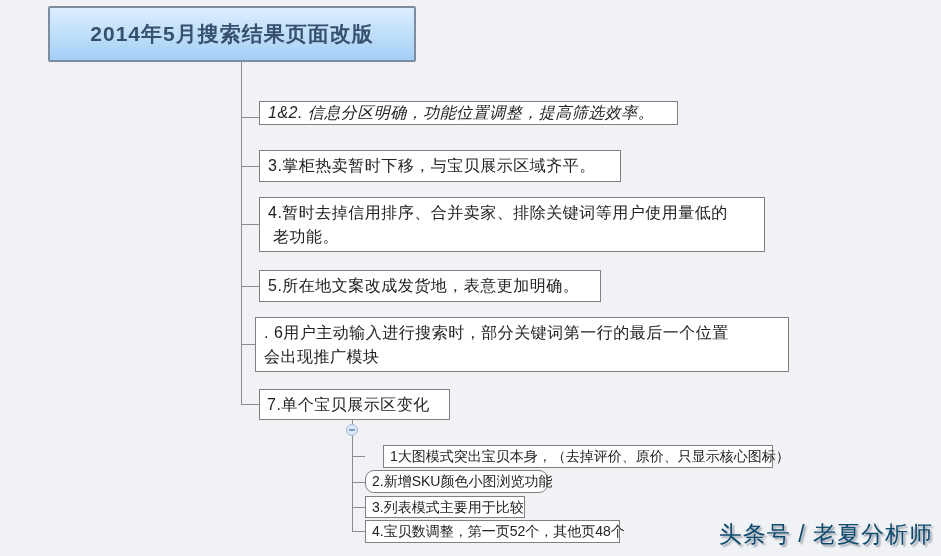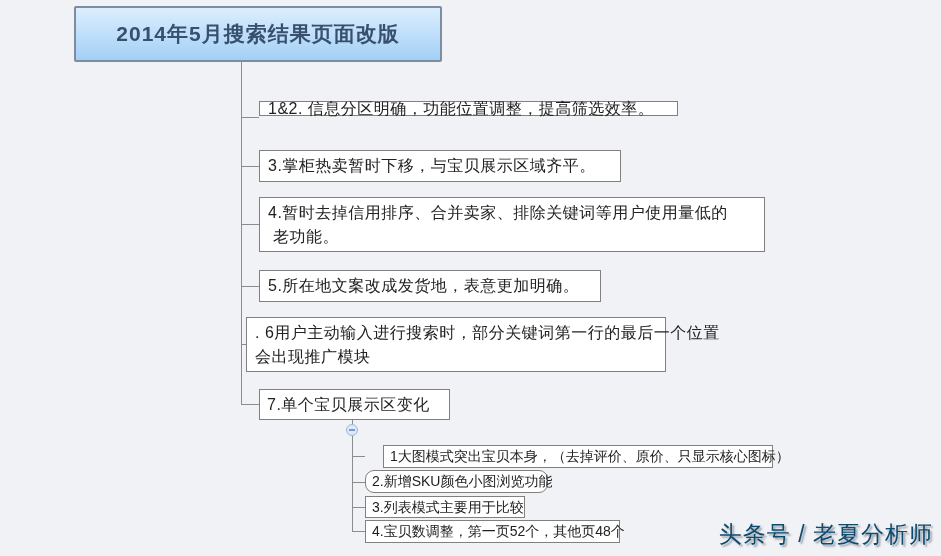--- a/index.html
+++ b/index.html
@@ -7,21 +7,21 @@
     position: relative;
     width: 941px;
     height: 556px;
     background: var(--bg, #f1f2f5);
     font-family: "Liberation Sans", sans-serif;
     overflow: hidden;
   }
   
   .root-node {
     position: absolute;
-    left: 74px; top: 6px;
+    left: 48px; top: 6px;
     width: 368px; height: 56px;
     box-sizing: border-box;
     border: 2px solid var(--root-border, #7e8ca0);
     border-radius: 2px;
     background: linear-gradient(to bottom, var(--root-grad-top, #dceefe), var(--root-grad-bottom, #a3cff6));
     display: flex; align-items: center; justify-content: center;
   }
   .root-node span {
     font-size: 21px; font-weight: bold;
     letter-spacing: 1px;
@@ -98,38 +98,38 @@
 
   <div class="vline" style="left:241px; top:62px; height:343px;"></div>
 
   <div class="hline" style="left:241px; top:117px; width:18px;"></div>
   <div class="hline" style="left:241px; top:166px; width:18px;"></div>
   <div class="hline" style="left:241px; top:224px; width:18px;"></div>
   <div class="hline" style="left:241px; top:286px; width:18px;"></div>
   <div class="hline" style="left:241px; top:344px; width:18px;"></div>
   <div class="hline" style="left:241px; top:404px; width:18px;"></div>
 
-  <div class="topic" style="left:259px; top:101px; width:419px; height:15px;">
+  <div class="topic" style="left:259px; top:101px; width:419px; height:24px;font-style:italic;">
     <span class="tline">1&amp;2. 信息分区明确，功能位置调整，提高筛选效率。</span>
   </div>
 
   <div class="topic" style="left:259px; top:150px; width:362px; height:32px;">
     <span class="tline">3.掌柜热卖暂时下移，与宝贝展示区域齐平。</span>
   </div>
 
   <div class="topic" style="left:259px; top:197px; width:506px; height:55px;">
     <span class="tline">4.暂时去掉信用排序、合并卖家、排除关键词等用户使用量低的</span>
     <span class="tline"> 老功能。</span>
   </div>
 
   <div class="topic" style="left:259px; top:270px; width:342px; height:32px;">
     <span class="tline">5.所在地文案改成发货地，表意更加明确。</span>
   </div>
 
-  <div class="topic" style="left:246px; top:317px; width:420px; height:55px;">
+  <div class="topic" style="left:255px; top:317px; width:534px; height:55px;">
     <span class="tline">. 6用户主动输入进行搜索时，部分关键词第一行的最后一个位置</span>
     <span class="tline">会出现推广模块</span>
   </div>
 
   <div class="topic" style="left:259px; top:389px; width:191px; height:31px;padding-left:7px;">
     <span class="tline">7.单个宝贝展示区变化</span>
   </div>
 
   <div class="vline" style="left:352px; top:420px; height:111px;"></div>
 

